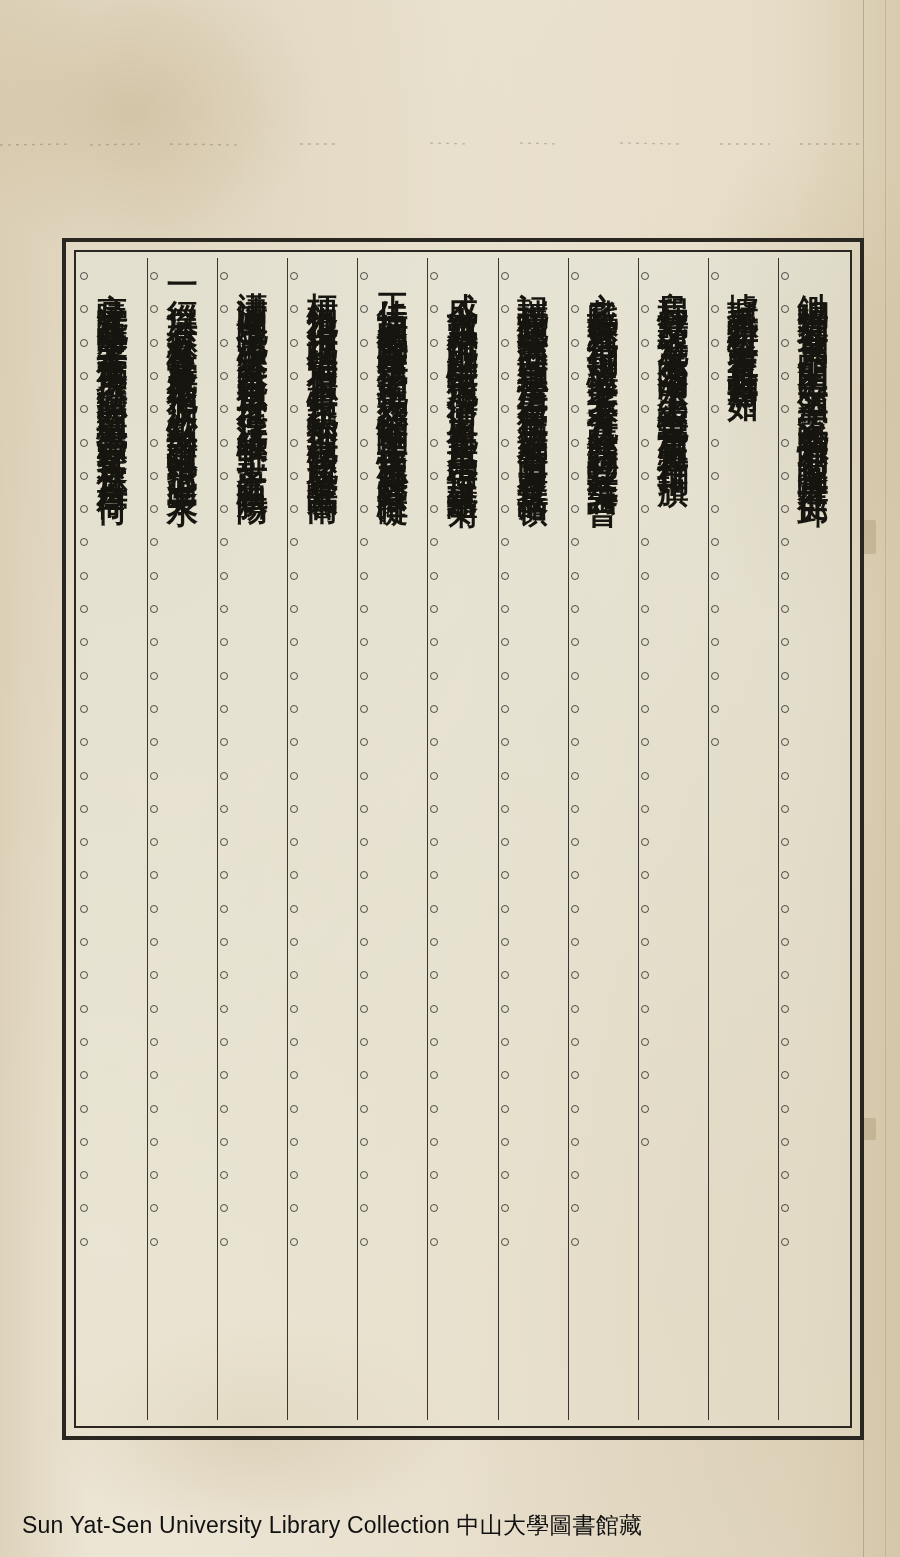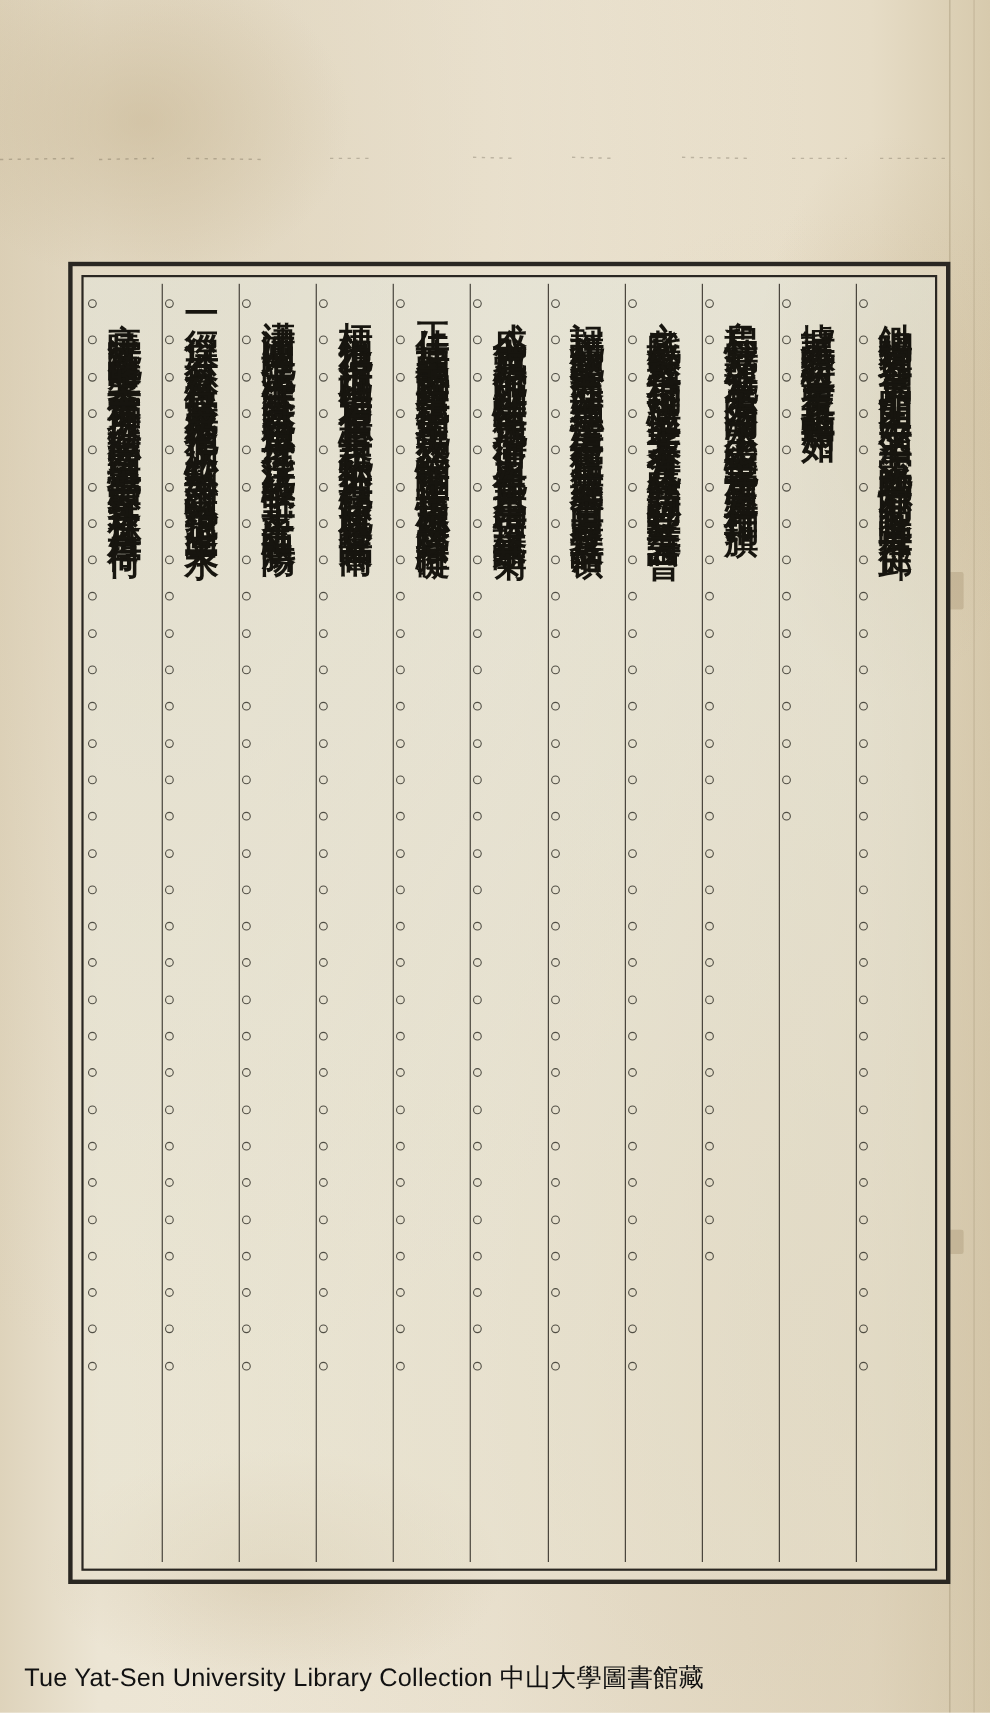--- a/index.html
+++ b/index.html
@@ -542,17 +542,17 @@
               <i style="top: 913.1px;"></i>
               <i style="top: 946.4px;"></i>
               <i style="top: 979.7px;"></i>
             </div>
           </div>
         </div>
     </div>
   </div>
 
   <div id="credit">
-    <span>Tue Yat-Sen University Library Collection</span>
+    <span>Sun Yat-Sen University Library Collection</span>
     <span class="cn">中山大學圖書館藏</span>
   </div>
 
 </div>
 
 </body></html>

